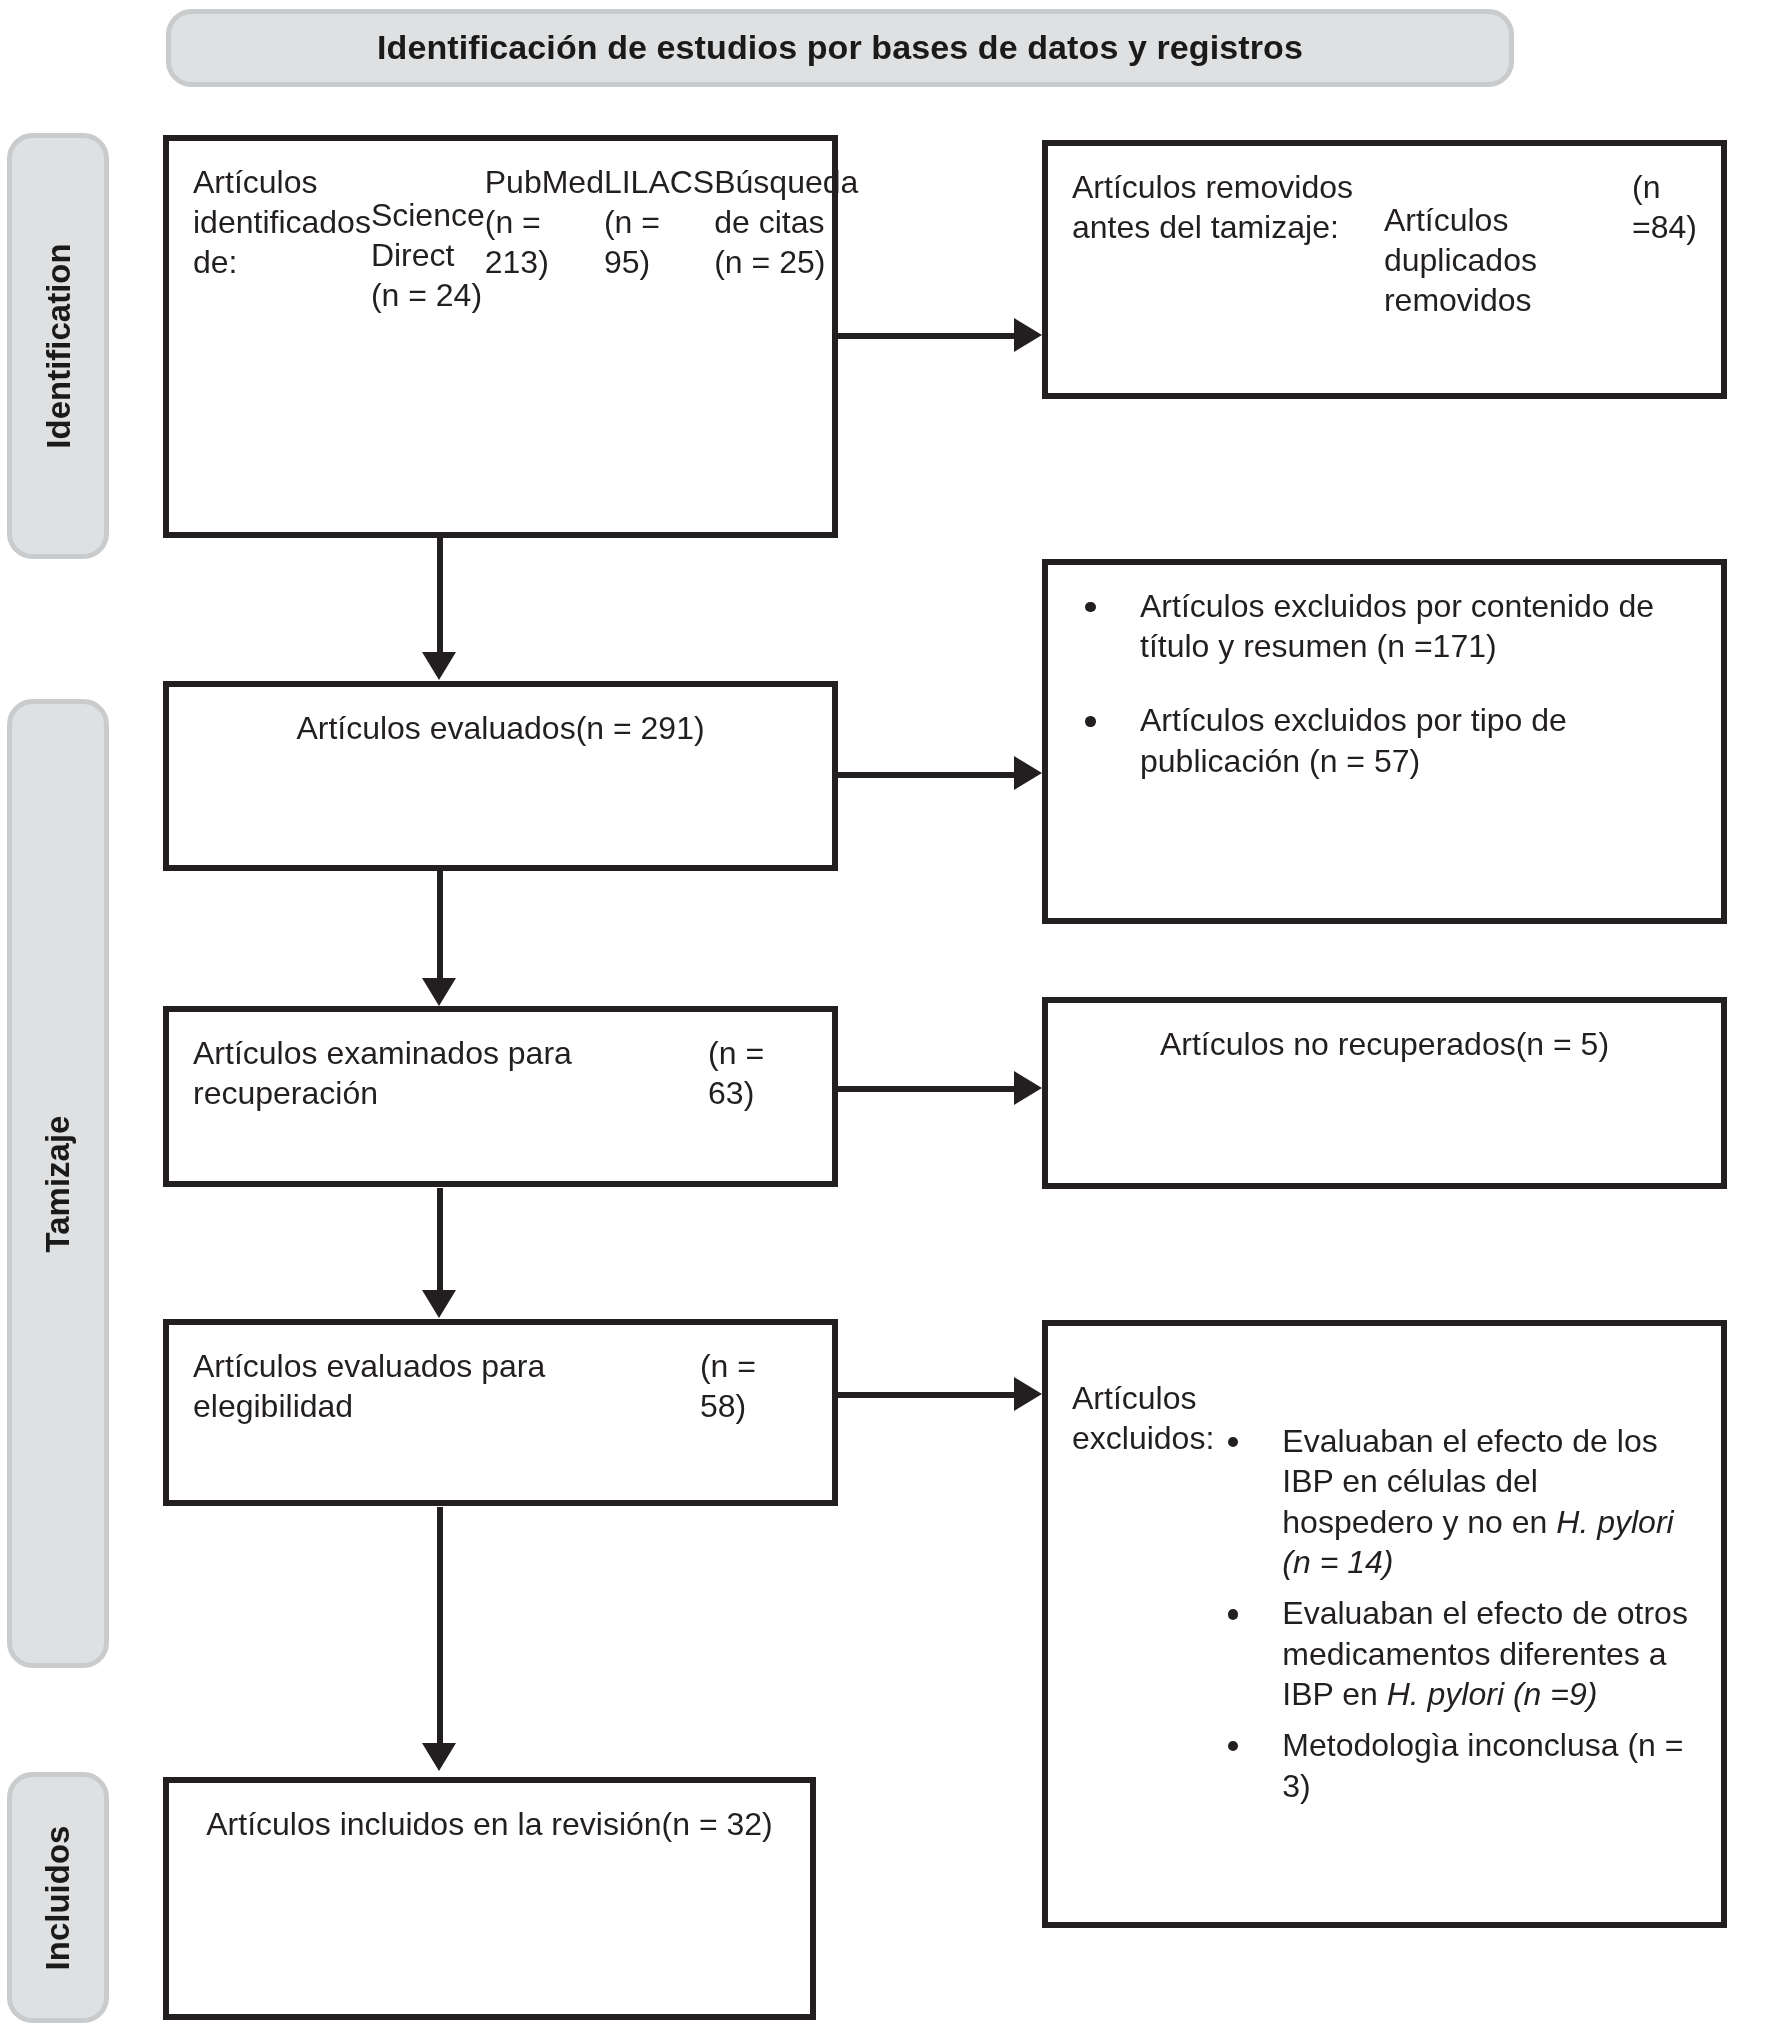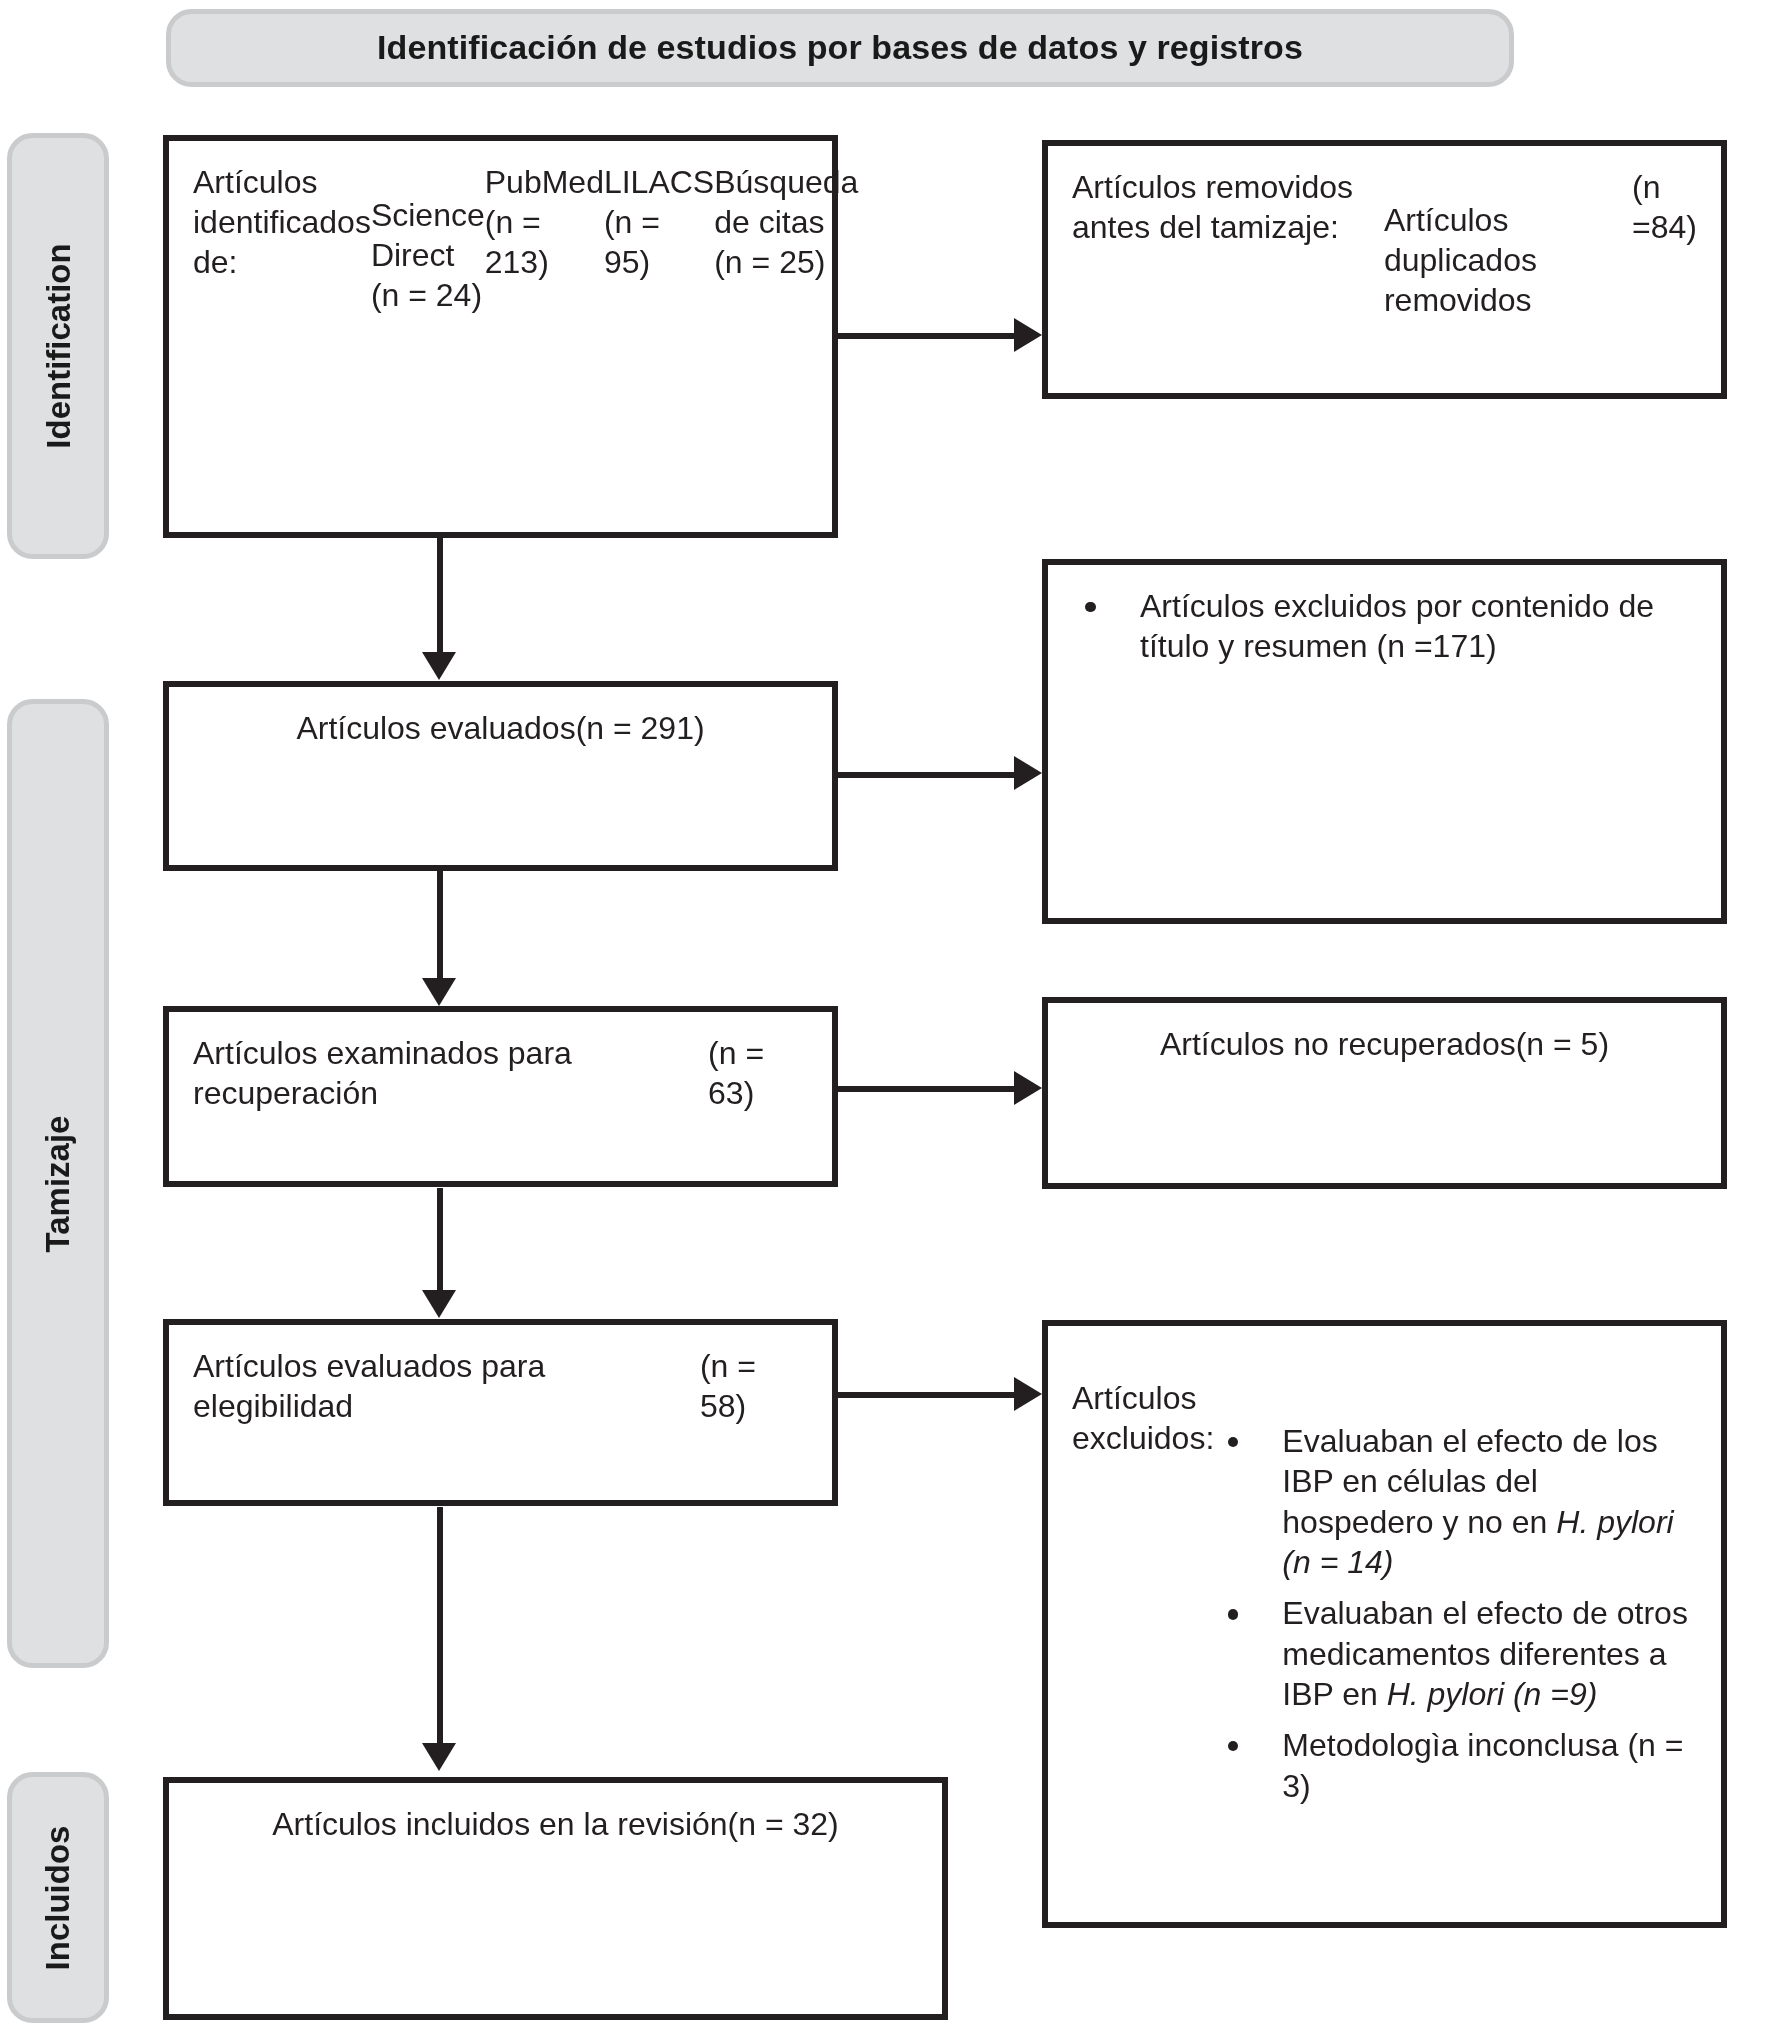--- a/index.html
+++ b/index.html
@@ -156,20 +156,21 @@
   <div class="arrow-d" style="left:422px; top:652px;"></div>
 
   <div class="nodebox" style="left:163px; top:681px; width:675px; height:190px;">
     <p class="tx">Artículos evaluados</p>
     <p class="tx">(n = 291)</p>
   </div>
 
   <div class="nodebox" style="left:1042px; top:559px; width:685px; height:365px;">
     <ul class="bl wide">
       <li>Artículos excluidos por contenido de título y resumen (n =171)</li>
+      <li>Artículos excluidos por tipo de publicación (n = 57)</li>
     </ul>
   </div>
 
   <div class="hline" style="left:838px; top:772px; width:176px;"></div>
   <div class="arrow-r" style="left:1014px; top:756px;"></div>
 
   <div class="vline" style="left:437px; top:871px; height:110px;"></div>
   <div class="arrow-d" style="left:422px; top:978px;"></div>
 
   <div class="nodebox" style="left:163px; top:1006px; width:675px; height:181px;">
@@ -201,19 +202,19 @@
       <li><span>Metodologìa inconclusa (n = 3)</span></li>
     </ul>
   </div>
 
   <div class="hline" style="left:838px; top:1392px; width:176px;"></div>
   <div class="arrow-r" style="left:1014px; top:1377px;"></div>
 
   <div class="vline" style="left:437px; top:1507px; height:239px;"></div>
   <div class="arrow-d" style="left:422px; top:1743px;"></div>
 
-  <div class="nodebox" style="left:163px; top:1777px; width:785px; height:243px;">
+  <div class="nodebox" style="left:163px; top:1777px; width:653px; height:243px;">
     <p class="tx">Artículos incluidos en la revisión</p>
     <p class="tx">(n = 32)</p>
   </div>
 
 </div>
 
 
 </body></html>

